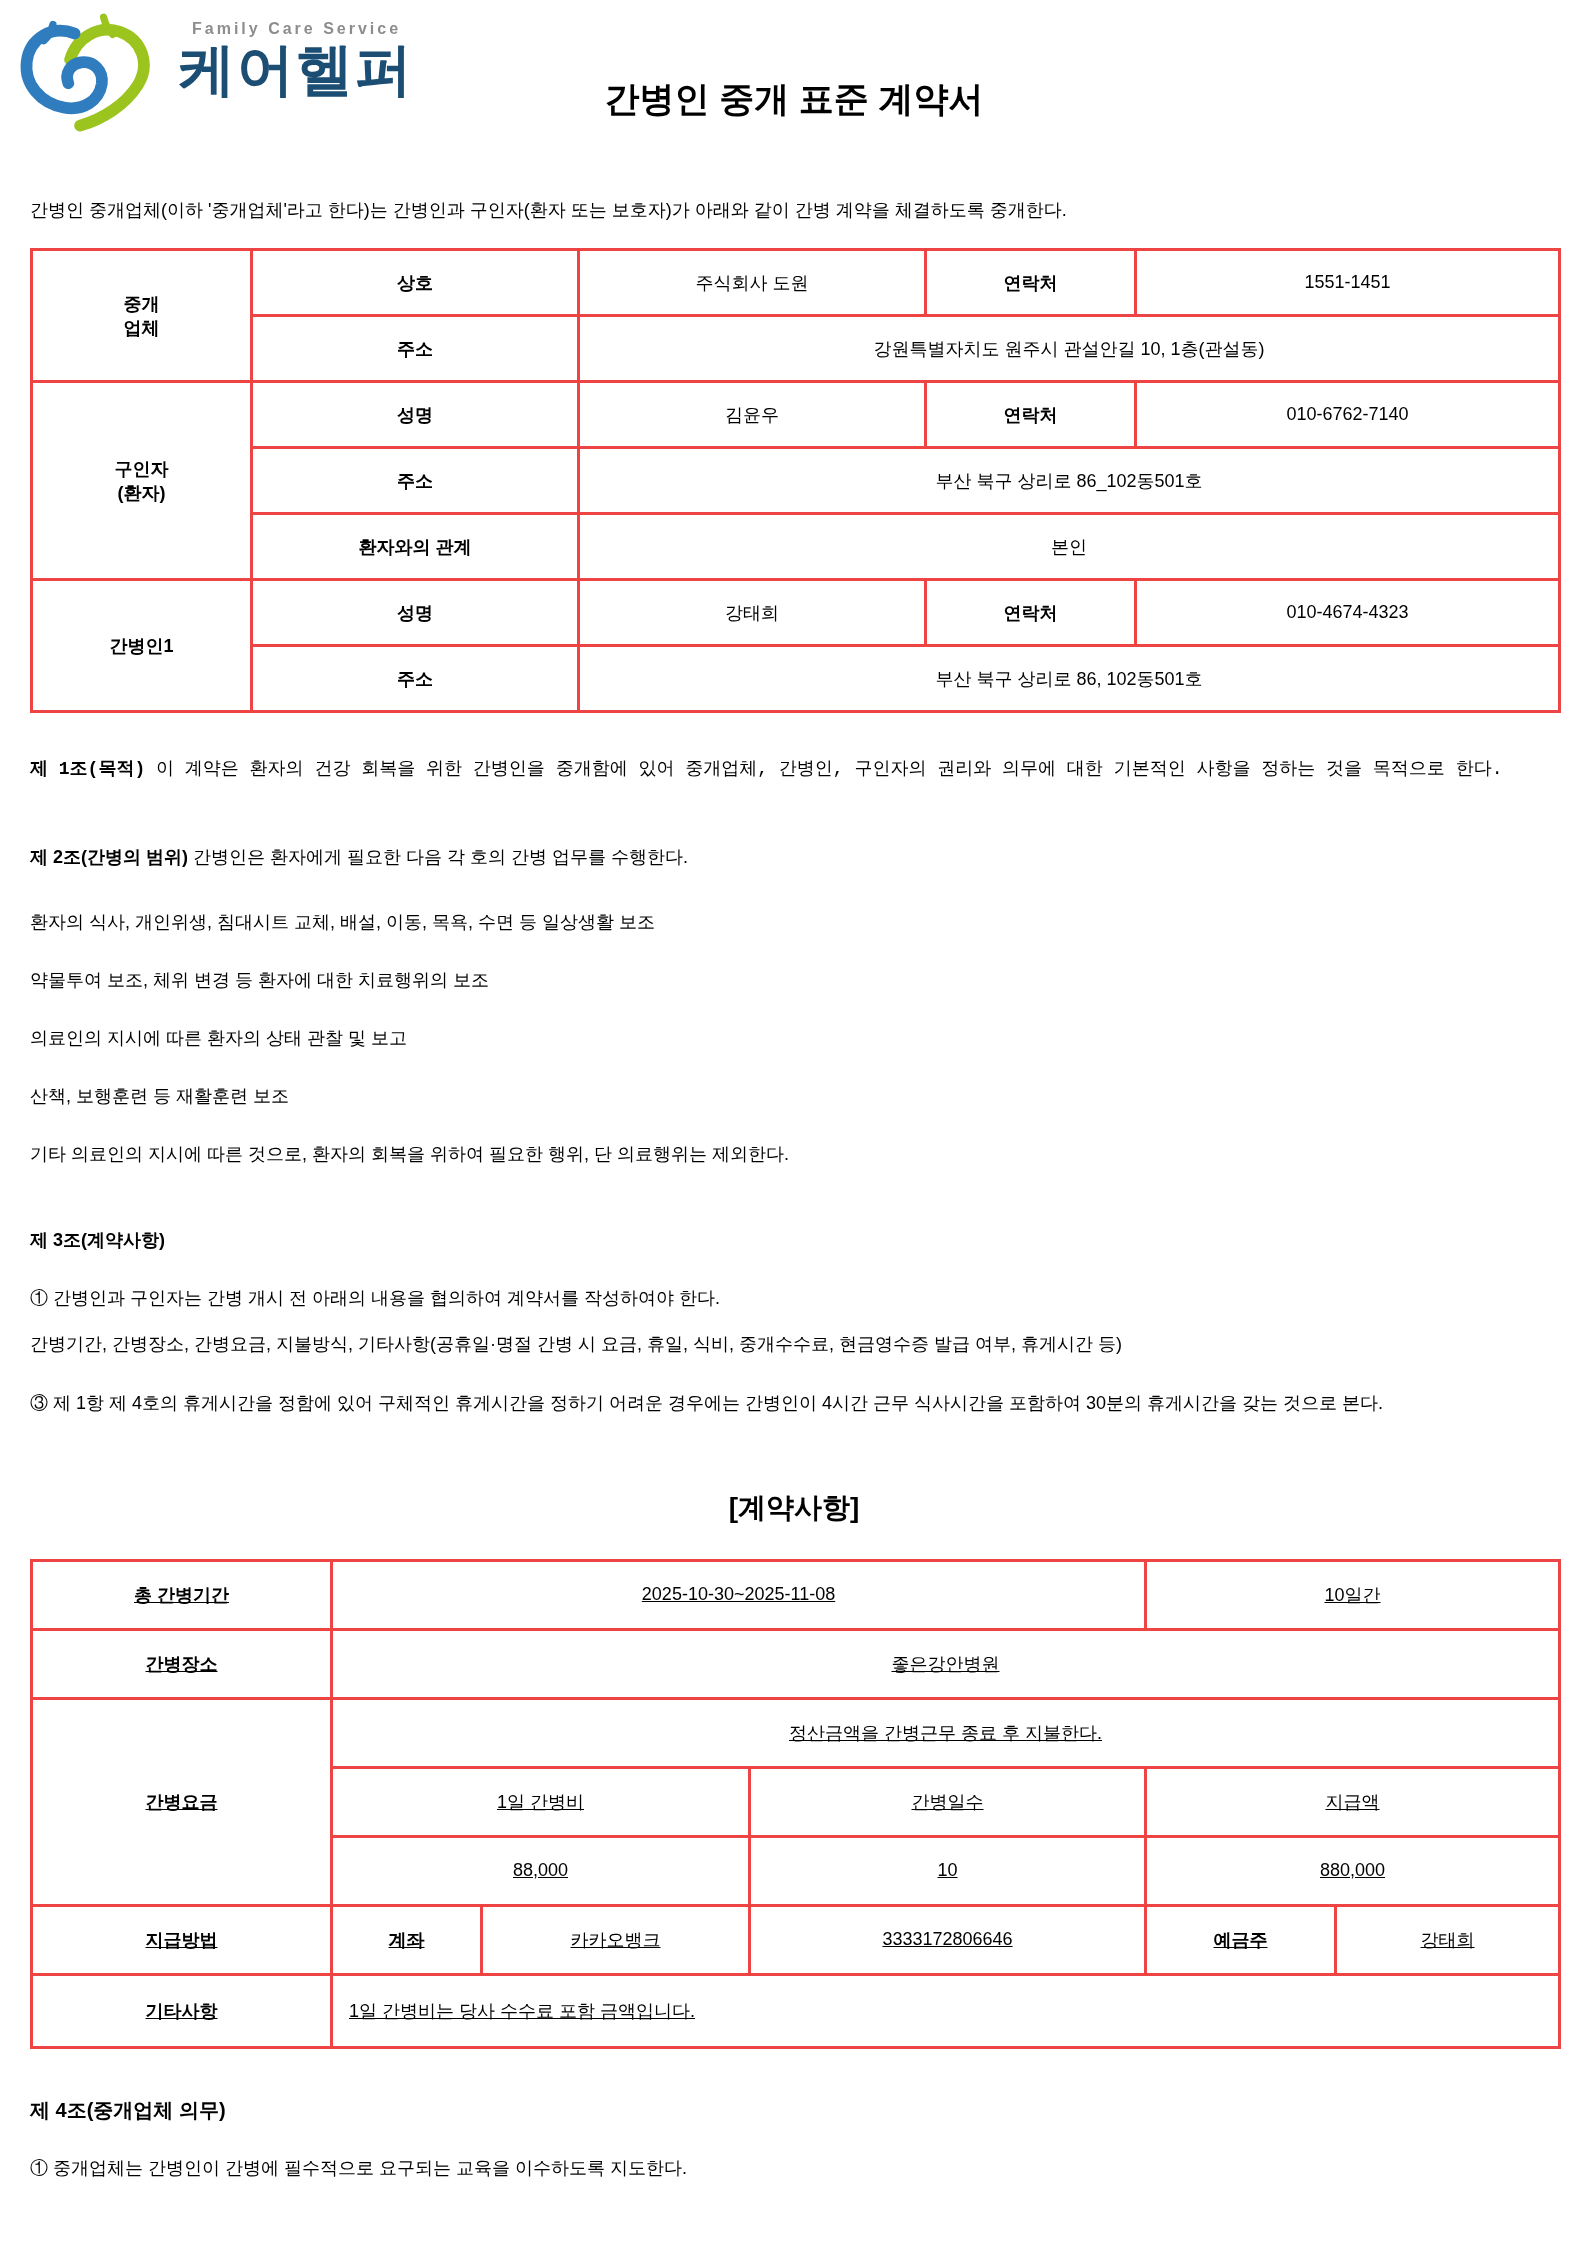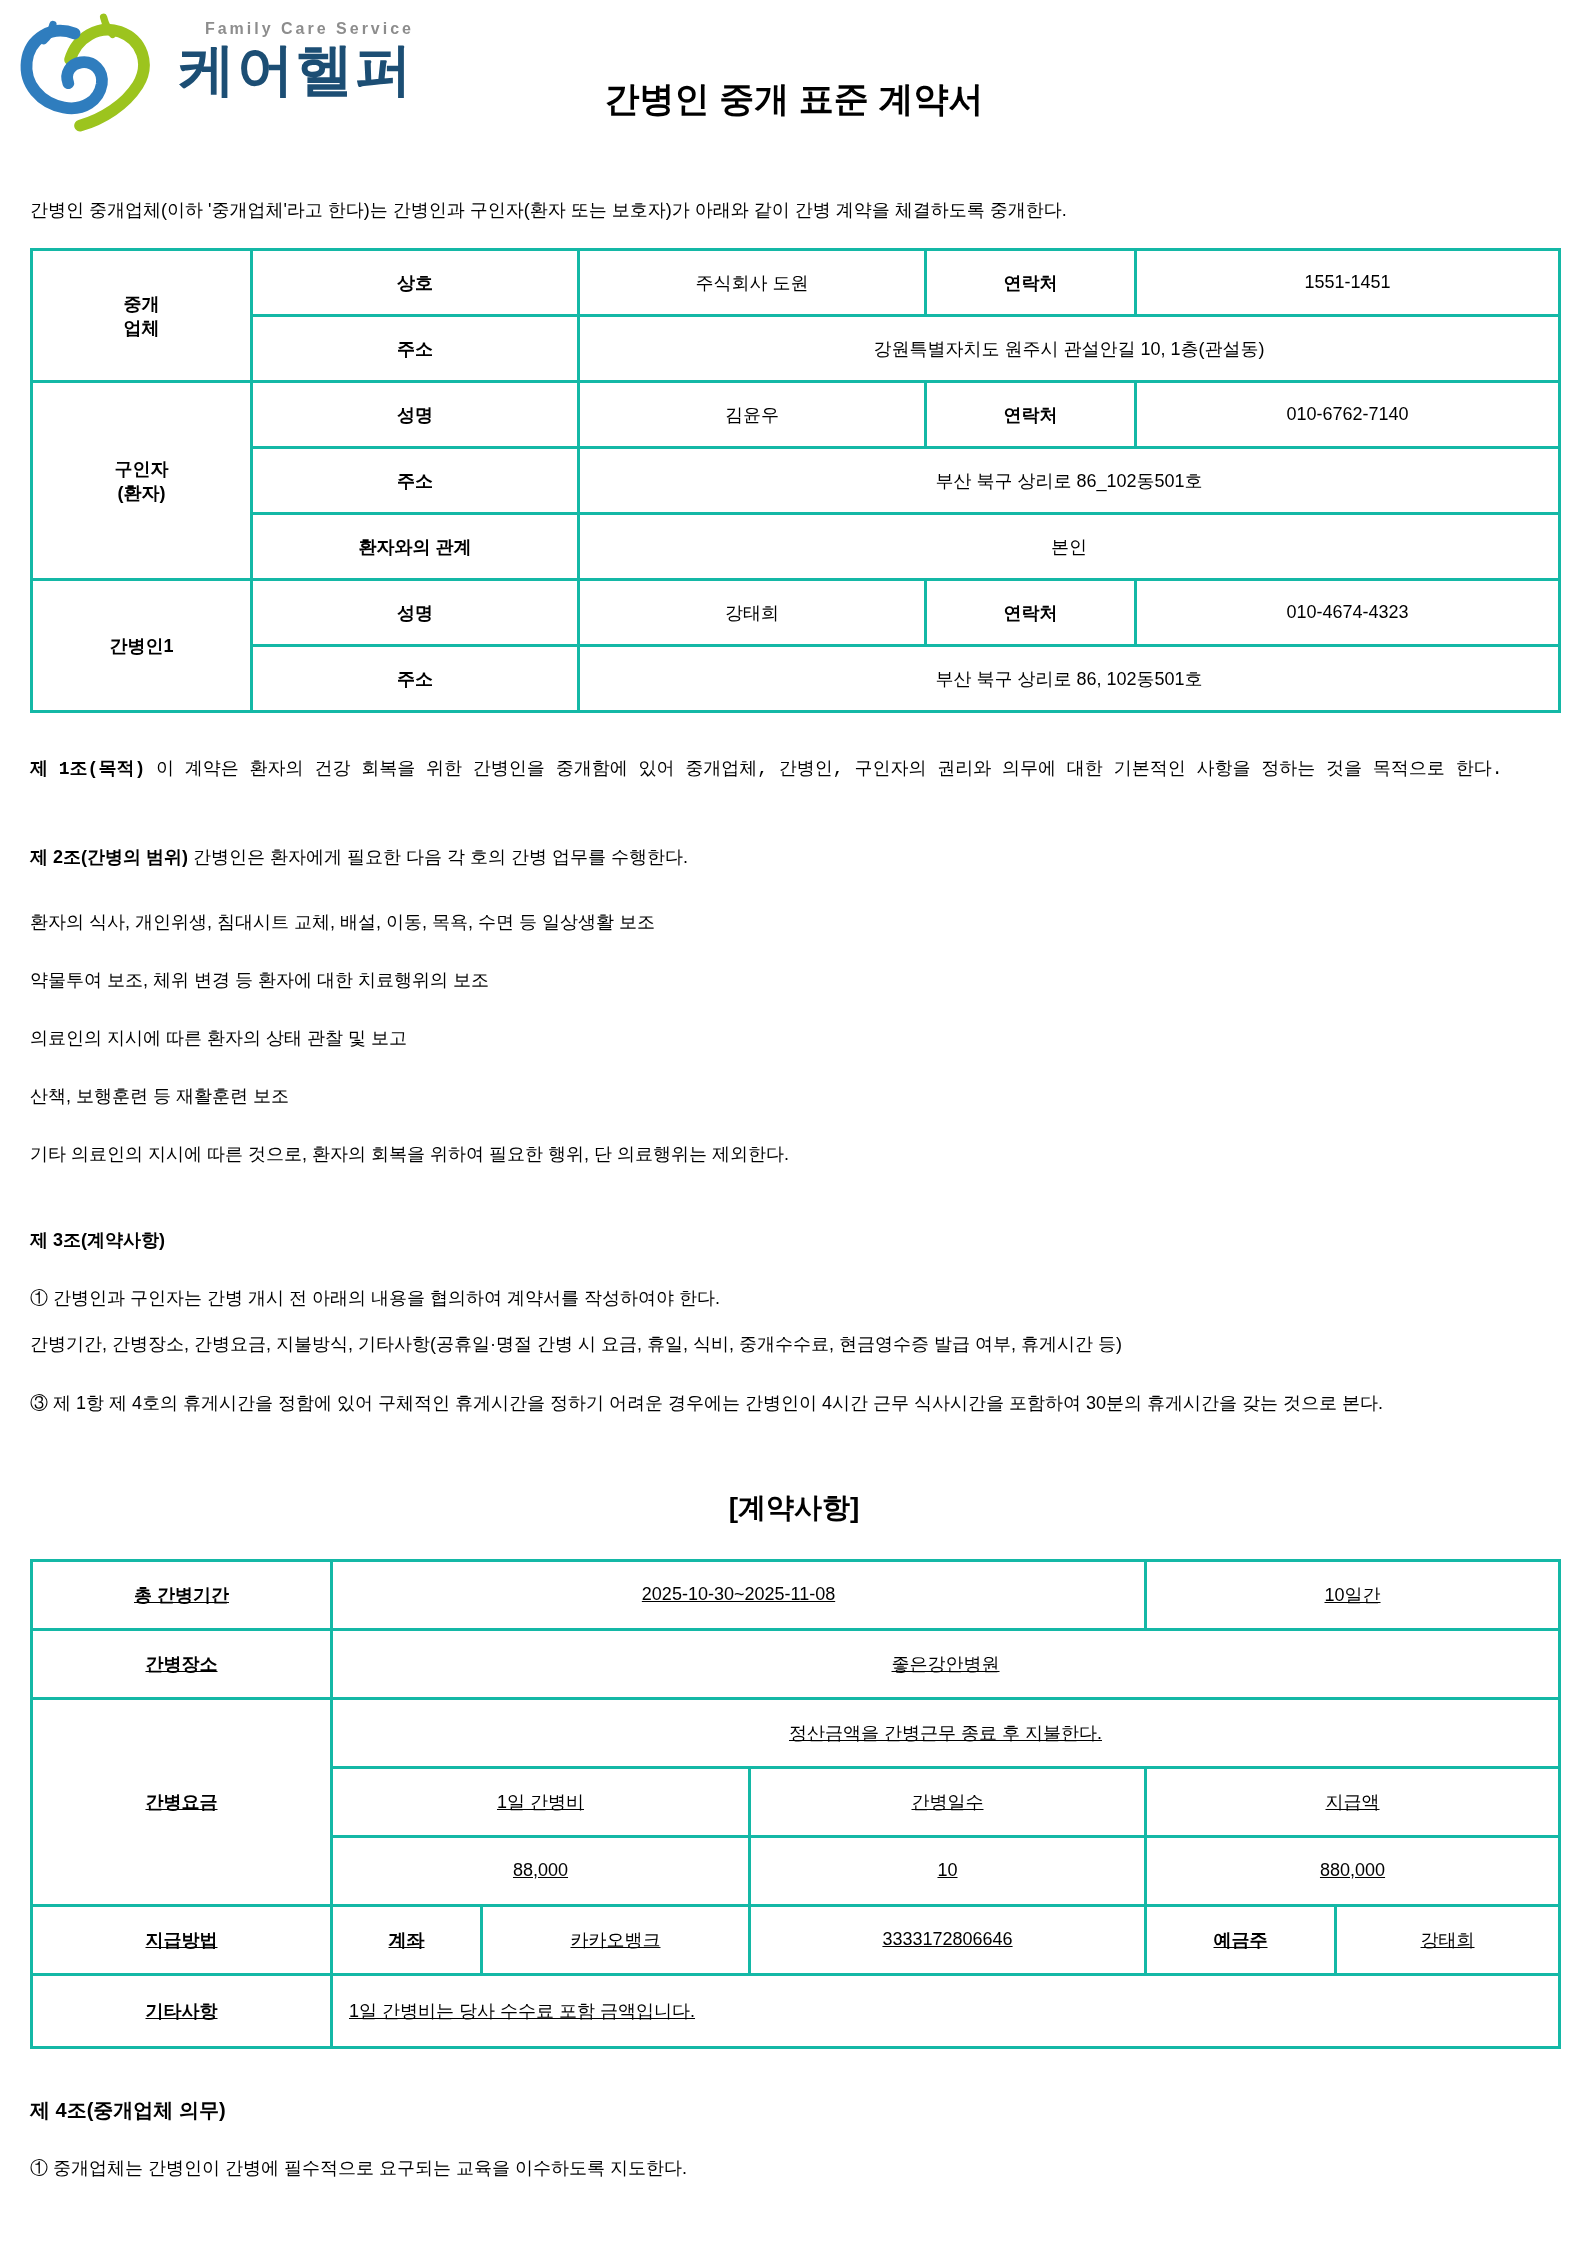--- a/index.html
+++ b/index.html
@@ -7,41 +7,41 @@
     width:1588px; height:2245px; position:relative; overflow:hidden;
     background:#ffffff; color:#000000;
     font-family:"Liberation Sans", sans-serif;
     box-sizing:border-box;
   }
   .page { padding:0 30px; }
 
   
   .logo { position:absolute; top:10px; left:6px; display:flex; align-items:flex-start; }
   .logo-mark { width:168px; height:122px; flex:0 0 auto; }
-  .logo-text { margin-left:4px;text-align:right; }
+  .logo-text { margin-left:4px; }
   .brand-top {
     color:#8d8d8d; font-size:16px; font-weight:bold; letter-spacing:3px;
     margin:10px 0 0 14px;
   }
   .brand-name {
     color:#1c4e74; font-size:57px; font-weight:800; line-height:1.0;
     letter-spacing:2px; margin-top:3px;
   }
   .doc-title {
     position:absolute; top:76px; left:0; width:100%;
     text-align:center; font-size:35px; font-weight:bold; letter-spacing:0px;
   }
 
   
   .content { padding-top:198px; }
   .intro { font-size:18px; margin:0; }
 
   table { border-collapse:collapse; table-layout:fixed; width:1528px; }
   td {
-    border:3px solid #14b8a6; text-align:center; vertical-align:middle;
+    border:3px solid #ef4444; text-align:center; vertical-align:middle;
     font-size:18px; padding:2px 6px; word-break:keep-all; overflow:hidden;
   }
   .lbl { font-weight:bold; }
   .tbl1 { margin-top:26px; }
   .tbl1 td { height:59px; }
   .tbl2 { margin-top:32px; }
   .tbl2 td { height:62px;text-decoration:underline; }
   .tbl2 tr.last td { height:66px; }
   .left-cell { text-align:left; padding-left:16px; }
 

